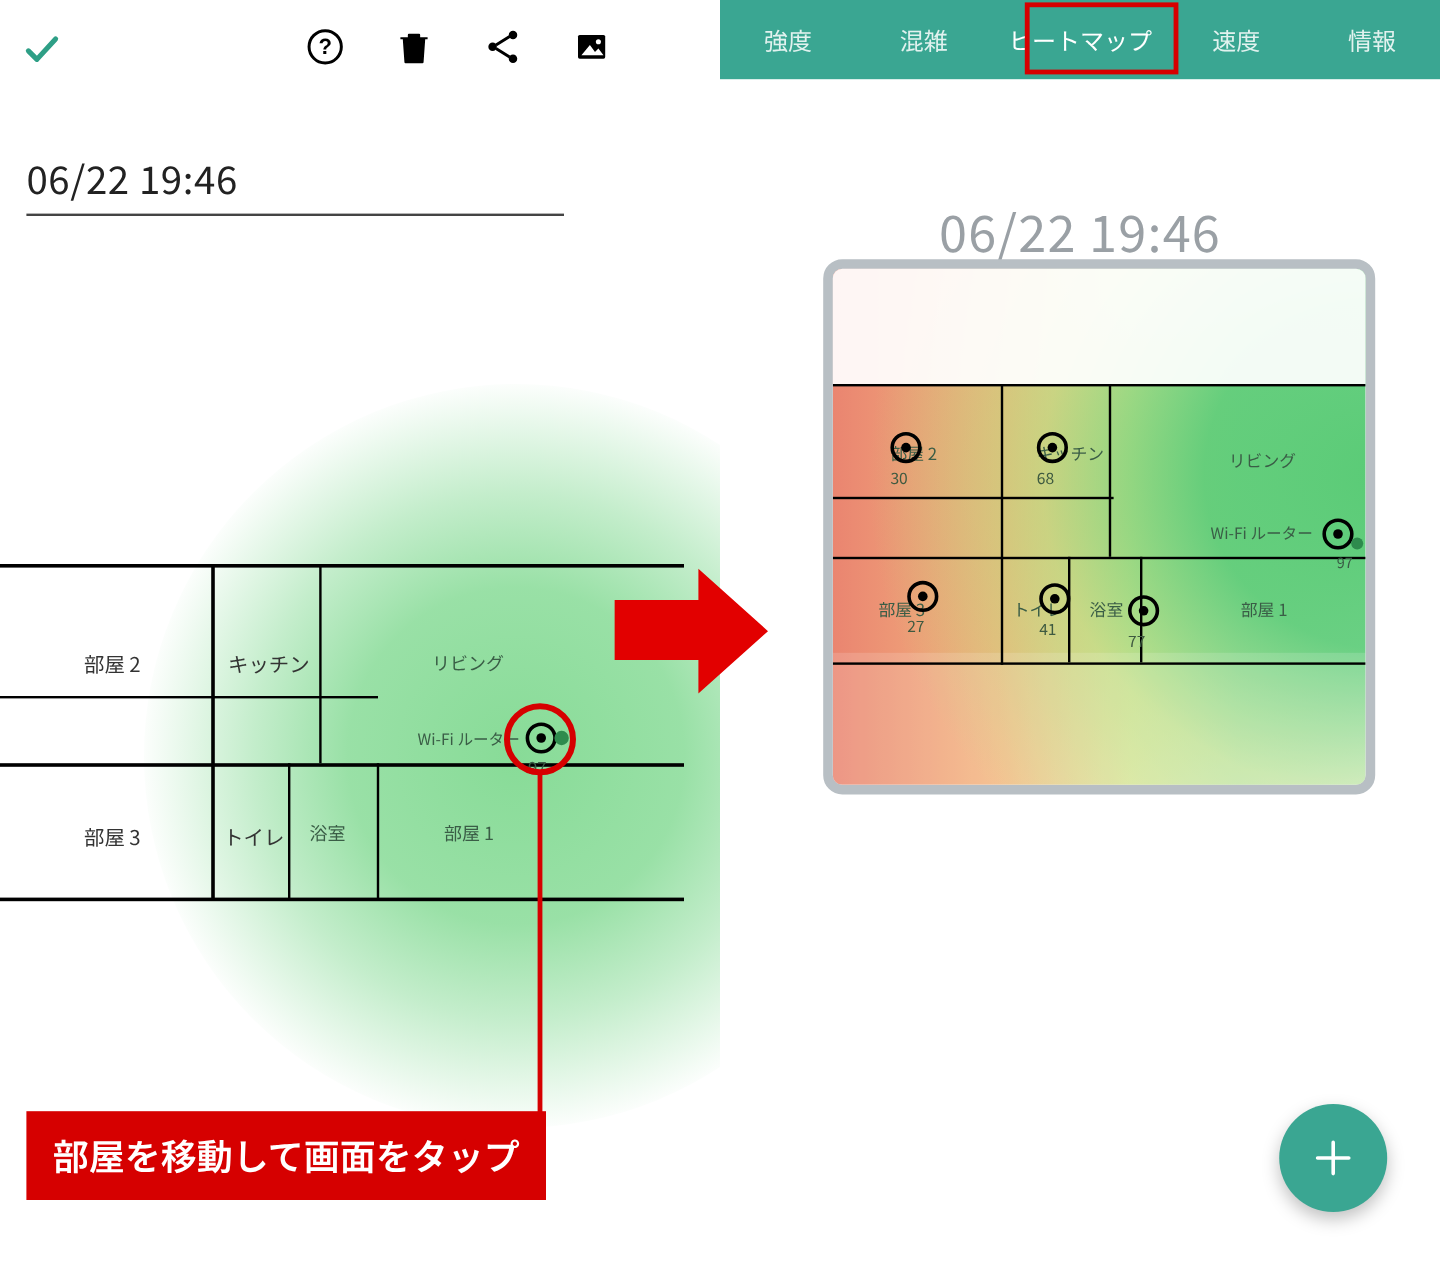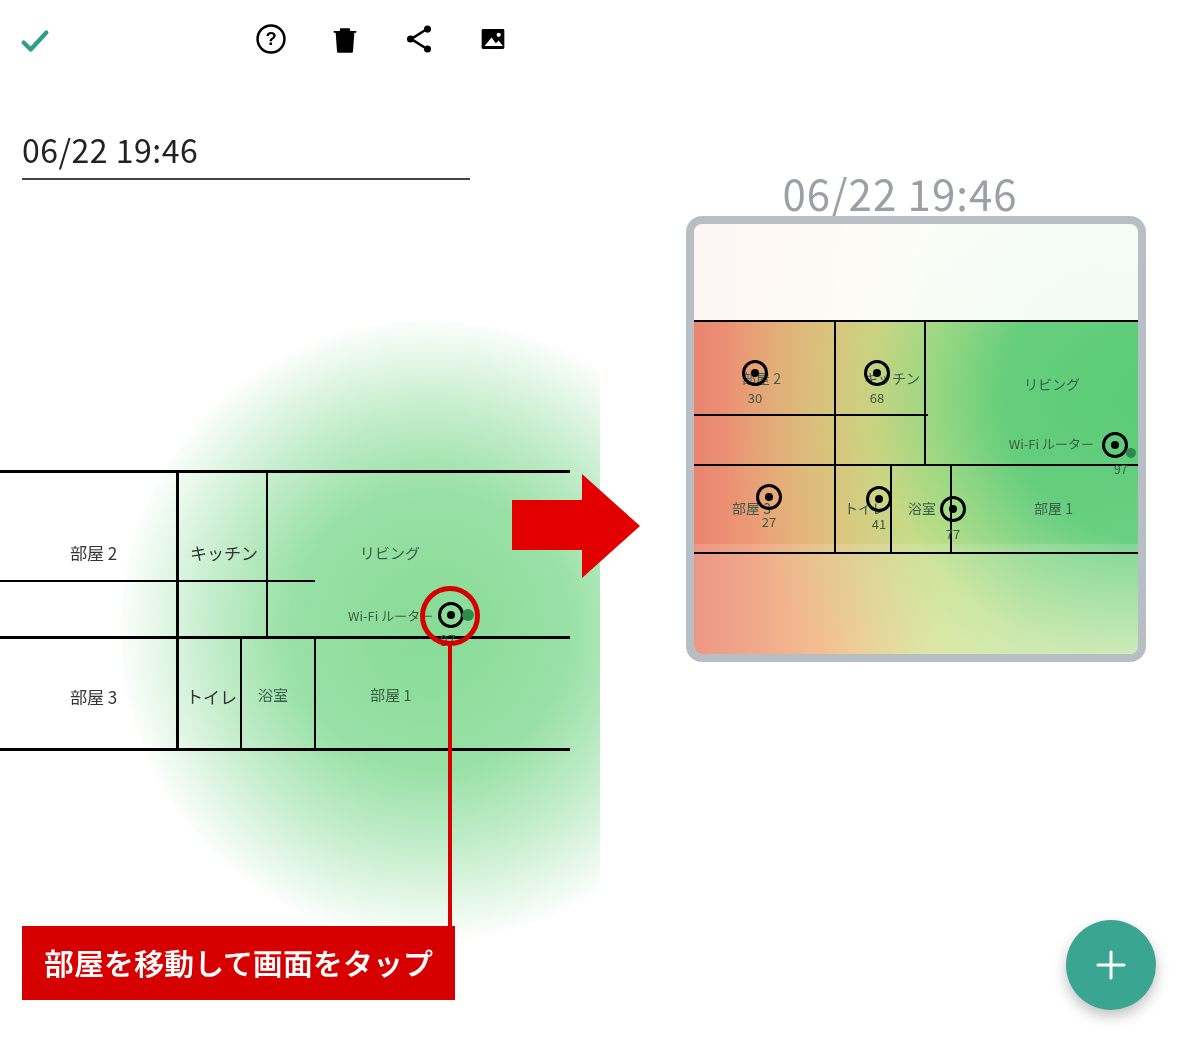--- a/index.html
+++ b/index.html
@@ -195,21 +195,21 @@
     left: 0; right: 0;
     background: rgba(255,255,255,.92);
     top: 0; height: 96px;
   }
   .heat-card .grid2 { position: absolute; inset: 0; }
   .heat-card .h2 { position: absolute; left: 0; right: 0; height: 2px; background: #000; }
   .heat-card .v2 { position: absolute; width: 2px; background: #000; }
   .heat-card .rlabel { position: absolute; font-size: 14px; color: #3a5d46; }
   .heat-card .pin {
     position: absolute;
-    display: flex; flex-direction: column; align-items: center;
+    display: flex; flex-direction: column; 
   }
   .heat-card .pin .ring {
     width: 26px; height: 26px; border: 3px solid #000; border-radius: 50%;
     display: flex; align-items: center; justify-content: center;
     background: transparent;
   }
   .heat-card .pin .ring .dot {
     width: 8px; height: 8px; background: #000; border-radius: 50%;
   }
   .heat-card .pin .val { font-size: 13px; color: #3e5a40; margin-top: 2px; }
@@ -333,20 +333,28 @@
     </div>
   </div>
 
   <div class="big-arrow">
     <svg viewBox="0 0 130 115">
       <polygon points="0,32 70,32 70,6 128,58 70,110 70,82 0,82" fill="#e20000"></polygon>
     </svg>
   </div>
 
   <div class="screen right">
+    <div class="tabs">
+      <div class="tab">強度</div>
+      <div class="tab">混雑</div>
+      <div class="tab special active">ヒートマップ</div>
+      <div class="tab">速度</div>
+      <div class="tab">情報</div>
+      <div class="tab-highlight" style="left:254px; width:128px;"></div>
+    </div>
 
     <div class="title">06/22 19:46</div>
 
     <div class="heat-card">
       <div class="heat-bg"></div>
       <div class="white-band"></div>
       <div style="position:absolute; left:0; right:0; top:320px; bottom:0; background:rgba(255,255,255,.15);"></div>
 
       <div class="grid2">
         <div class="h2" style="top:96px;"></div>

